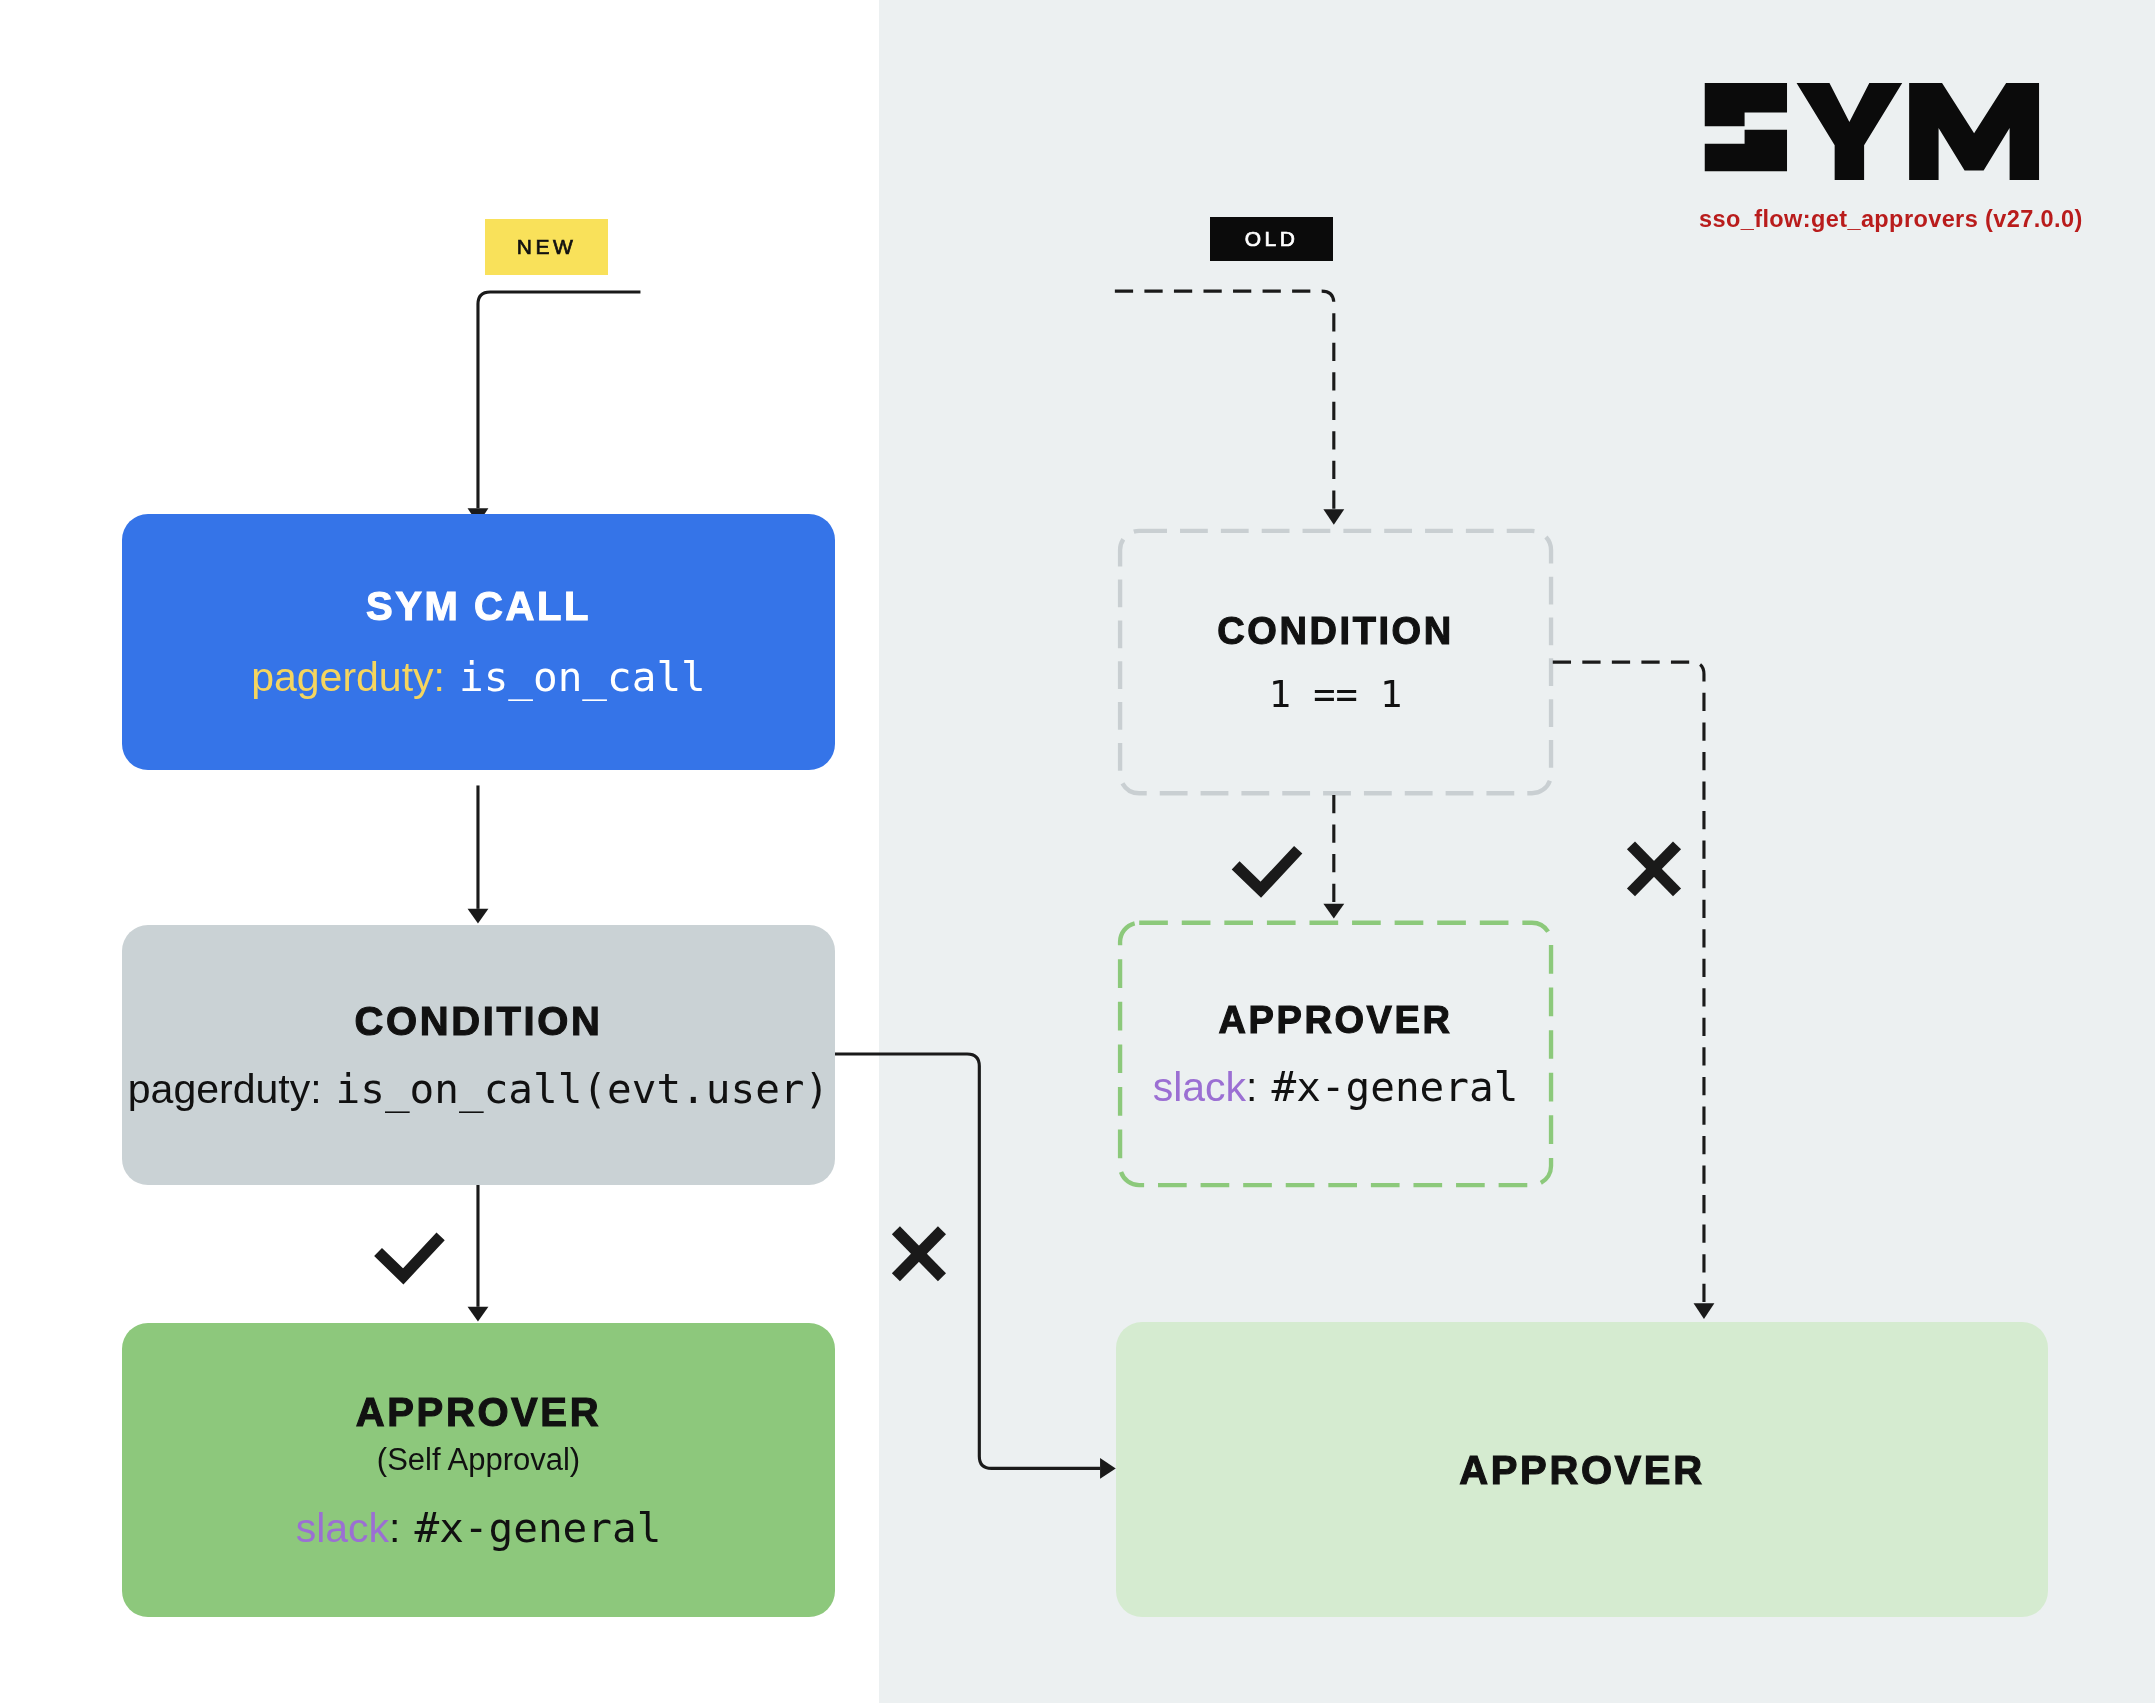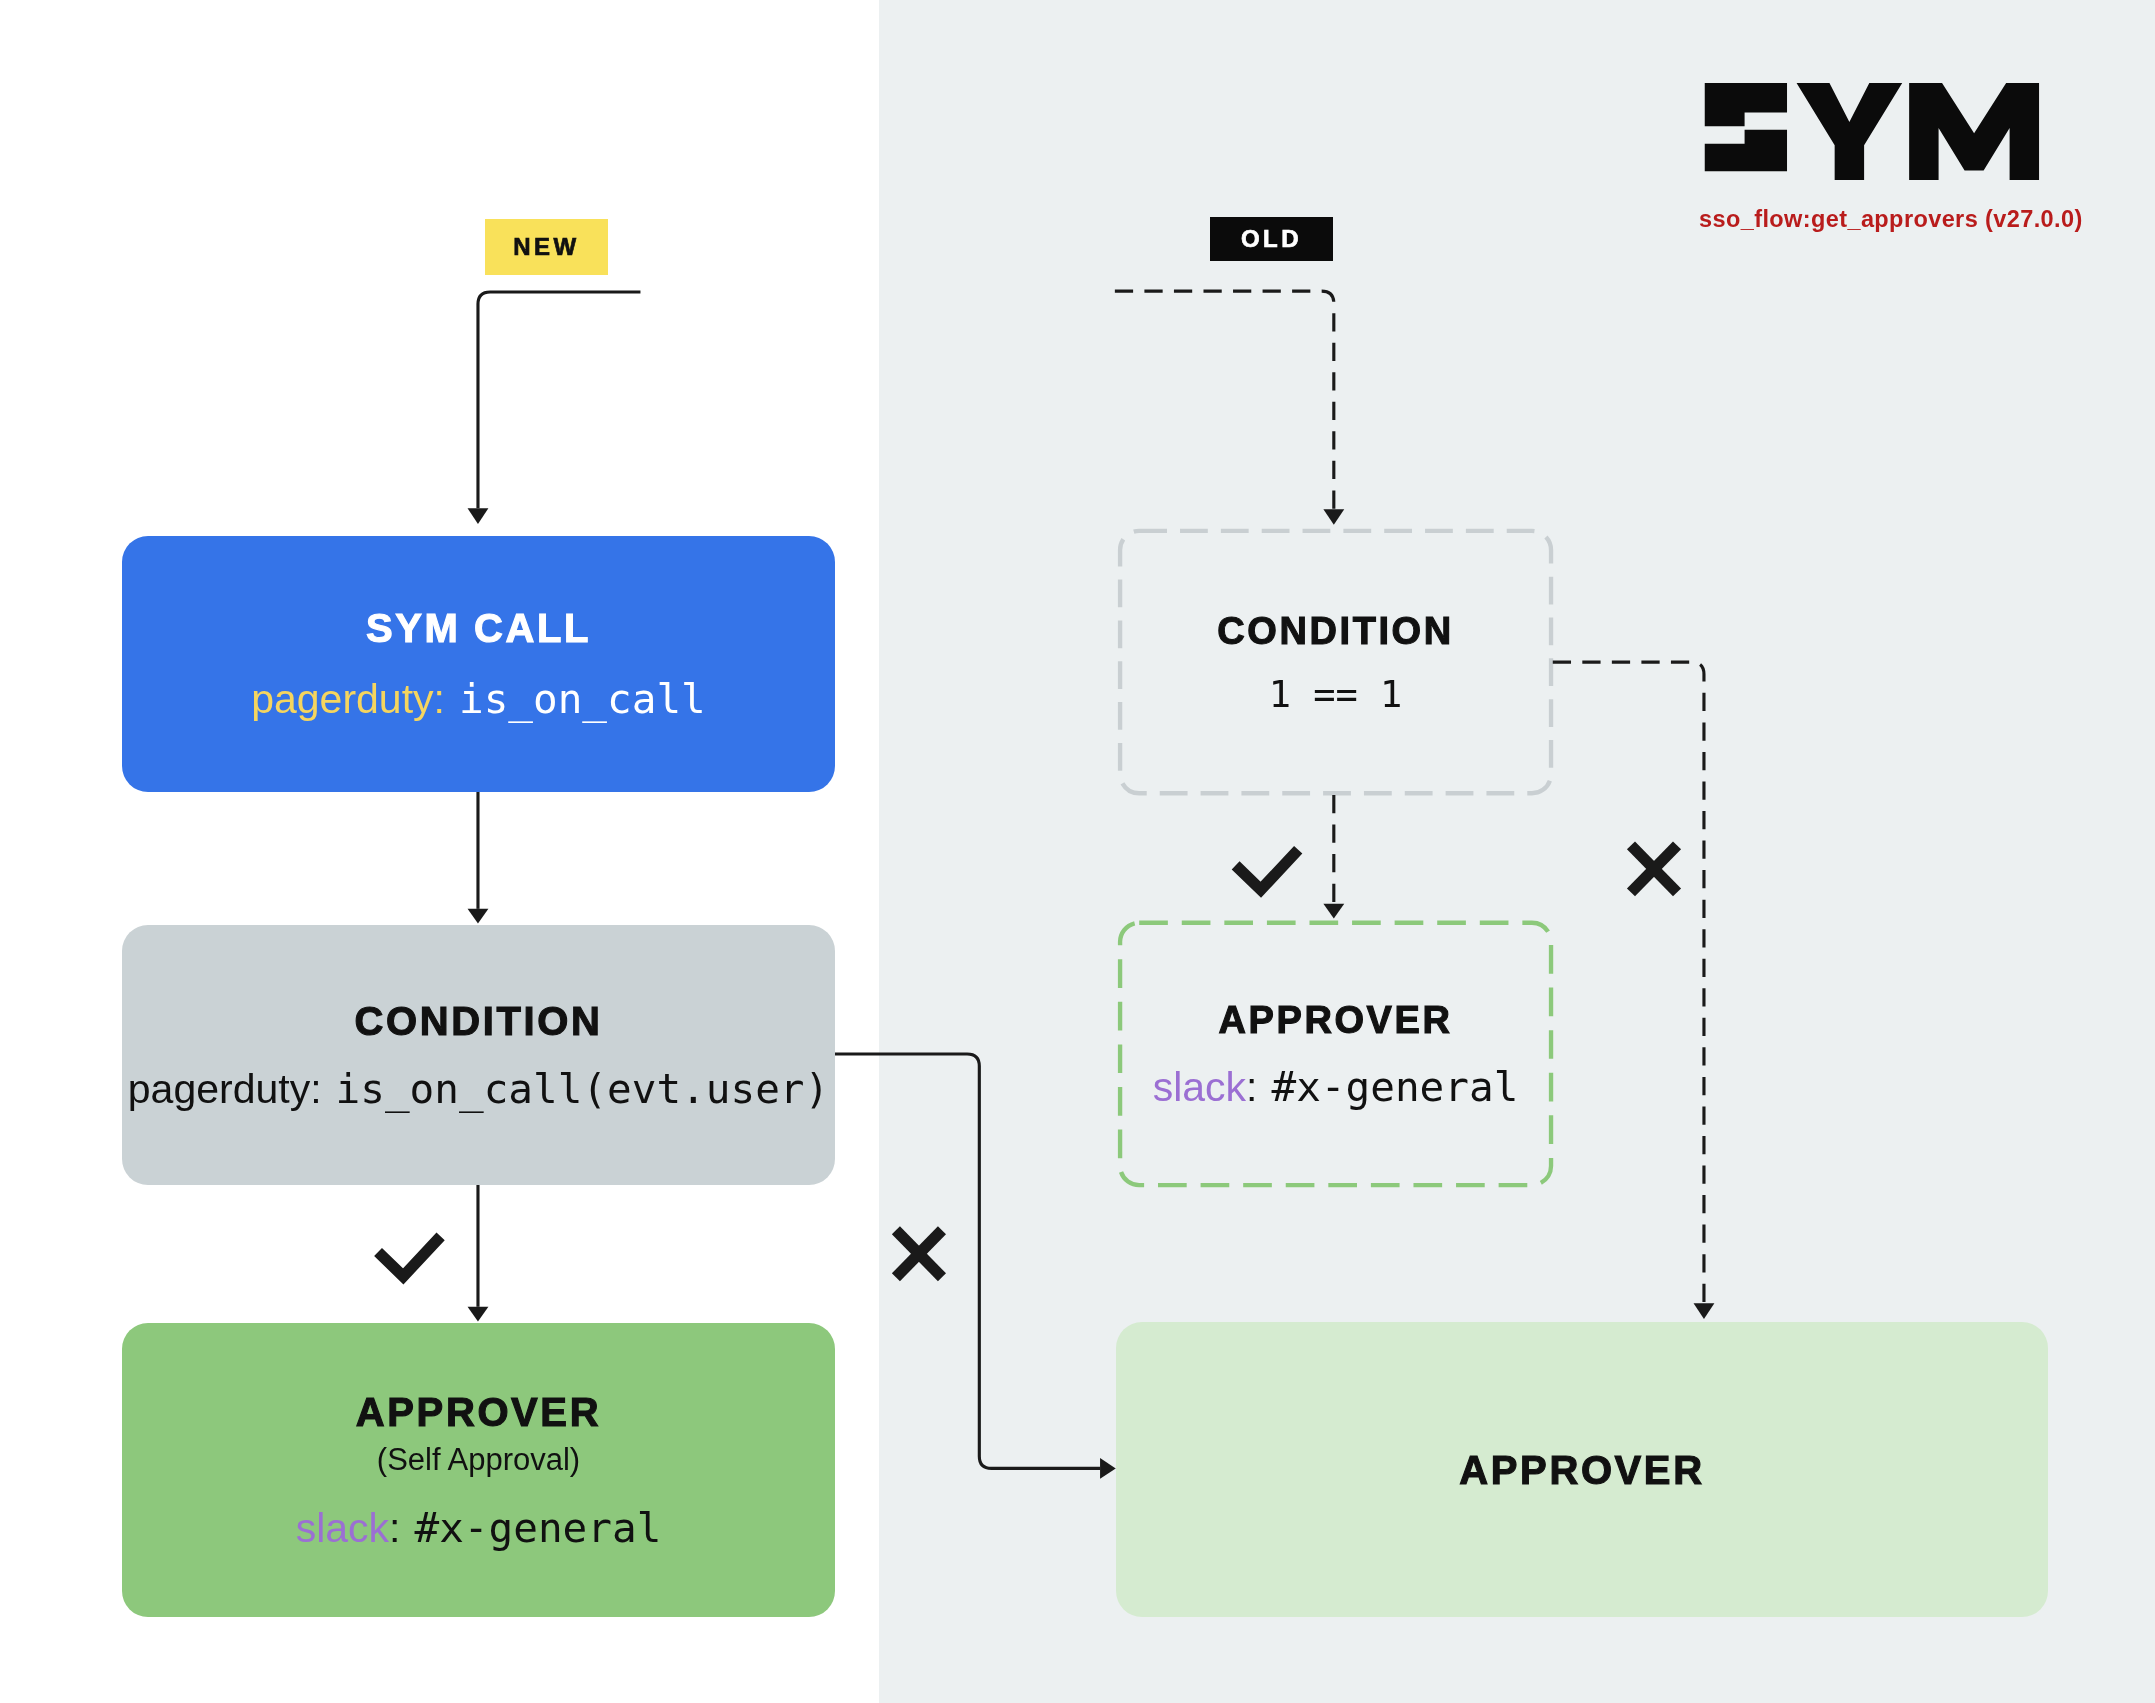--- a/index.html
+++ b/index.html
@@ -26,35 +26,35 @@
     font-weight:700;letter-spacing:2.6px;font-size:40px;line-height:1;
     -webkit-text-stroke:1.1px currentColor;
   }
   .body-line{font-size:41px;line-height:1;white-space:nowrap;}
   .mono{font-family:"DejaVu Sans Mono",monospace;}
   .key-yellow{color:var(--accent-yellow-text,#F5D55F);}
   .key-purple{color:var(--accent-purple-text,#9B6FD3);}
   .sp{display:inline-block;width:14px;}
 
   .node-request{left:640px;top:206px;width:475px;height:172px;border-radius:26px;background:var(--request-pink,#EF9BA3);}
-  .node-symcall{left:122px;top:536px;width:713px;height:256px;border-radius:26px;background:var(--sym-blue,#3574E8);color:#fff;gap:31px;}
+  .node-symcall{left:122px;top:514px;width:713px;height:256px;border-radius:26px;background:var(--sym-blue,#3574E8);color:#fff;gap:31px;}
   .node-condition-new{left:122px;top:925px;width:713px;height:260px;border-radius:26px;background:var(--condition-gray,#CAD2D5);gap:28px;}
   .node-approver-new{left:122px;top:1323px;width:713px;height:294px;border-radius:26px;background:var(--approver-green,#8DC87C);}
   .node-approver-new .subtitle{font-size:31px;line-height:1;margin-top:12px;}
   .node-approver-new .body-line{margin-top:33px;}
   .node-condition-old{left:1118px;top:529px;width:435px;height:266px;gap:26px;}
   .node-condition-old .title,.node-approver-old-pass .title{font-size:38px;}
   .node-condition-old .body-line{font-size:37px;}
   .node-approver-old-pass{left:1118px;top:921px;width:435px;height:266px;gap:28px;}
   .node-approver-old-fail{left:1116px;top:1322px;width:932px;height:295px;border-radius:26px;background:var(--approver-green-light,#D5EBD0);gap:31px;}
   .node-approver-old-fail .body-line{font-size:37px;}
 
   .badge{
     position:absolute;display:flex;align-items:center;justify-content:center;
-    font-weight:700;font-size:24px;letter-spacing:3.5px;
+    font-weight:400;font-size:21px;letter-spacing:3.5px;
     -webkit-text-stroke:0.7px currentColor;
   }
   .badge-new{left:485px;top:219px;width:123px;height:56px;background:var(--badge-yellow,#F9E15A);color:#111;}
   .badge-old{left:1210px;top:217px;width:123px;height:44px;background:var(--badge-black,#0B0B0B);color:#fff;}
 
   .logo{position:absolute;left:1699px;top:83px;width:351px;text-align:center;}
   .logo svg{display:block;margin:0 auto;width:341px;height:97px;}
   .logo .glyph{fill:var(--logo-black,#0B0B0B);}
   .logo-subtitle{margin-top:26px;font-size:23.5px;font-weight:700;letter-spacing:0.4px;color:#b91c1c;white-space:nowrap;}
 </style>

